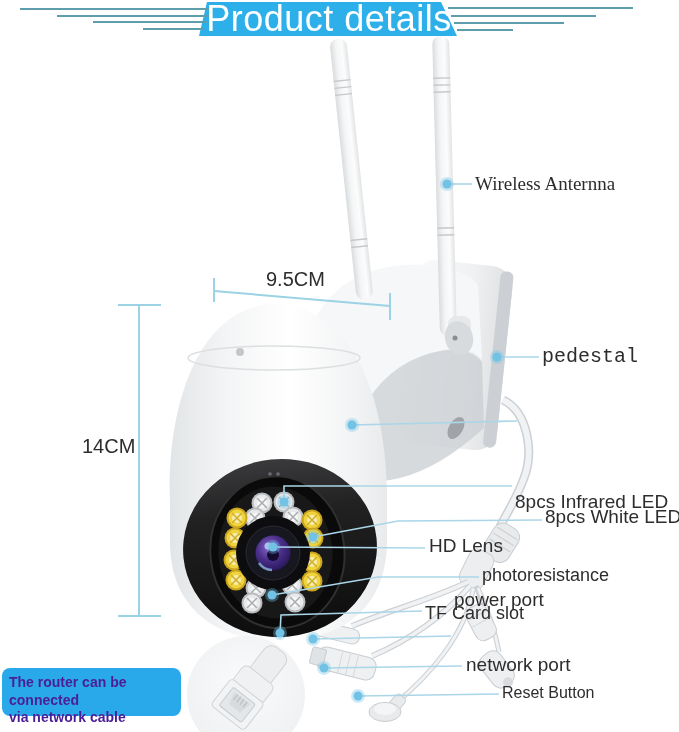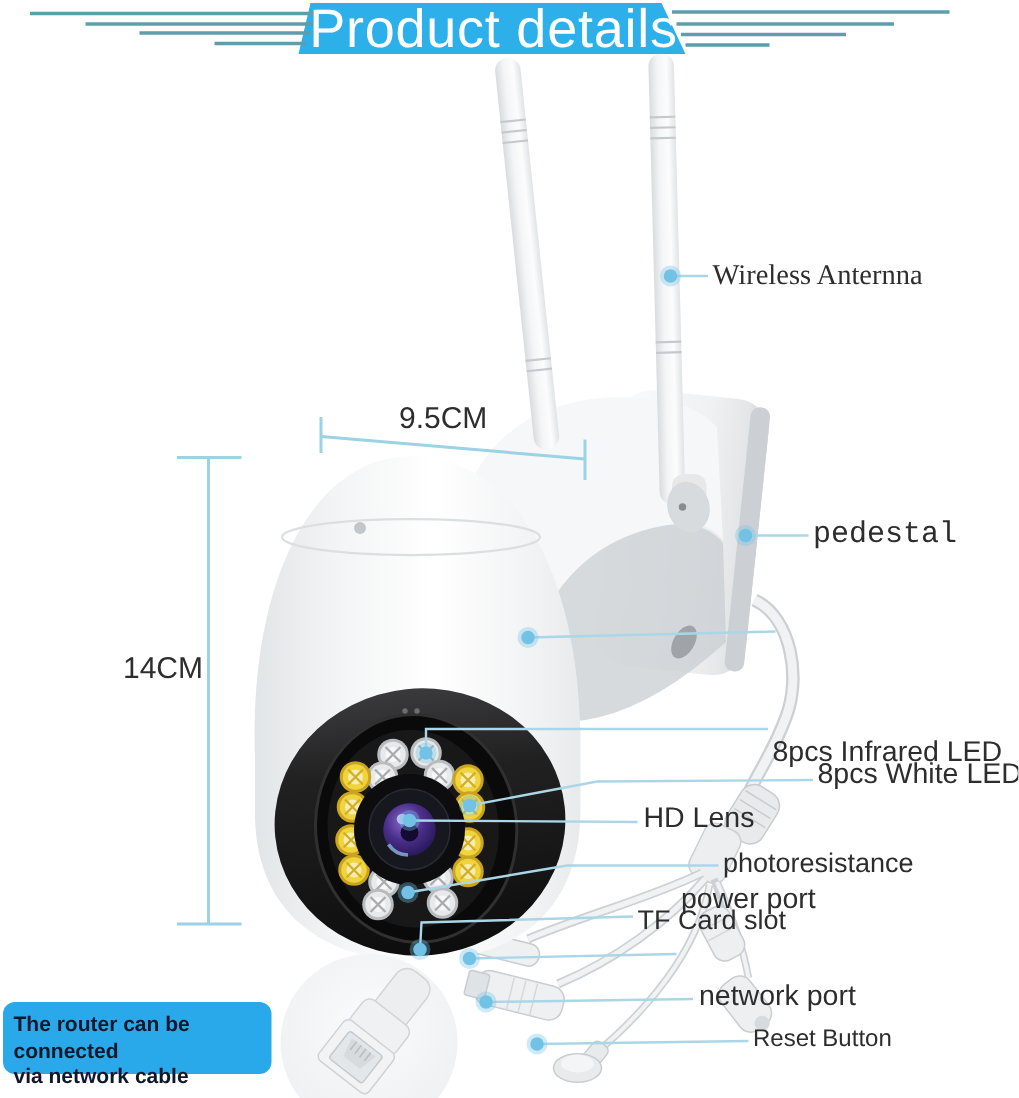--- a/index.html
+++ b/index.html
@@ -18,21 +18,21 @@
   .lbl-hdlens{left:429px;top:536px;font-size:19px;}
   .lbl-photo{left:482px;top:566px;font-size:18px;}
   .lbl-tf{left:425px;top:604px;font-size:18px;}
   .lbl-power{left:454px;top:590px;font-size:19px;}
   .lbl-network{left:466px;top:655px;font-size:19px;}
   .lbl-reset{left:502px;top:684px;font-size:16px;}
   .dim-w{left:266px;top:268px;font-size:20px;}
   .dim-h{left:82px;top:435px;font-size:20px;}
   .note-box{position:absolute;left:2px;top:668px;width:179px;height:48px;
     background:#2aa9ea;border-radius:8px;box-sizing:border-box;padding:6px 7px;
-    color:#0f172a;font-size:14px;font-weight:bold;line-height:1.25;}
+    color:#4c1d95;font-size:14px;font-weight:bold;line-height:1.25;}
 </style>
 </head>
 <body>
 
 <div class="stage">
 
 <svg class="scene" width="679" height="732" viewBox="0 0 679 732">
   <defs>
     <linearGradient id="antGrad" x1="0" y1="0" x2="1" y2="0">
       <stop offset="0" stop-color="#d9dcde"></stop>

